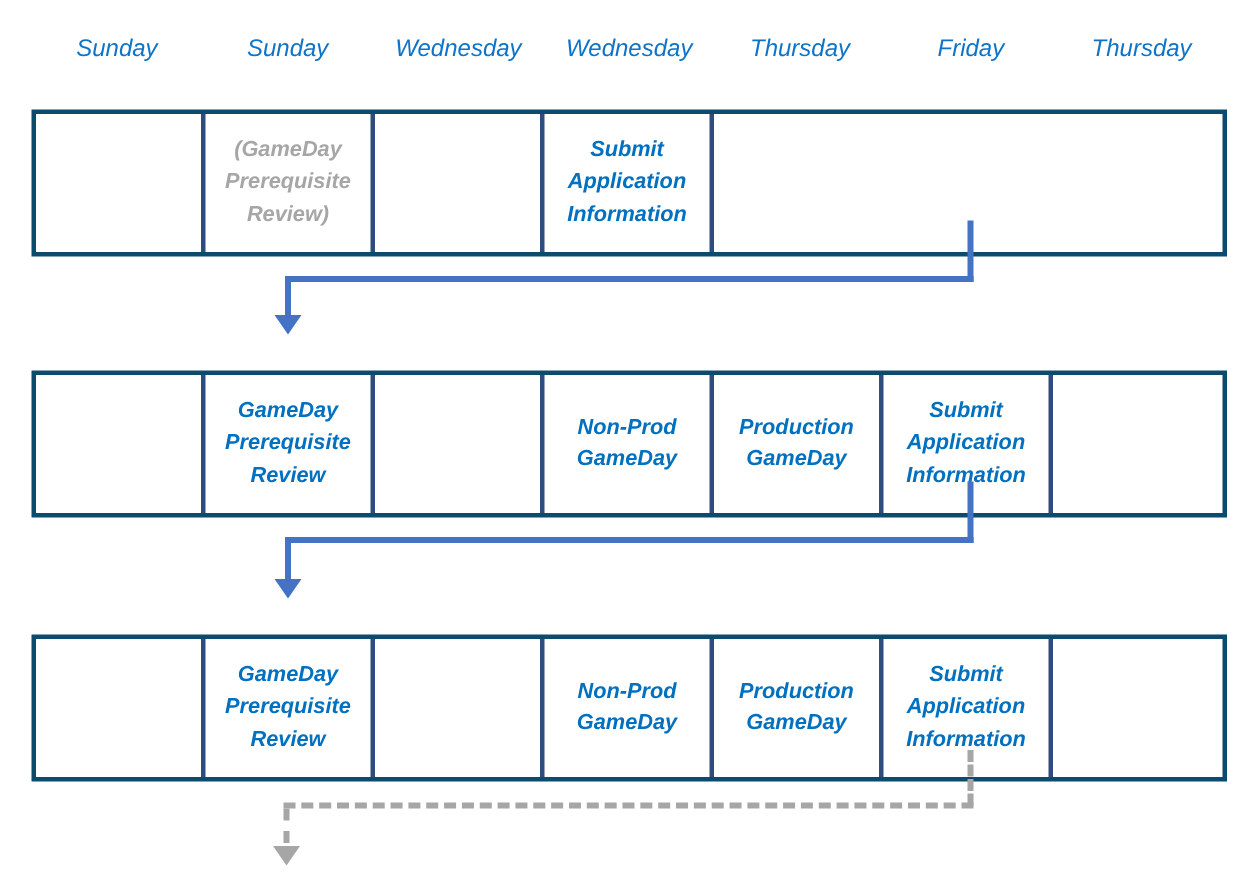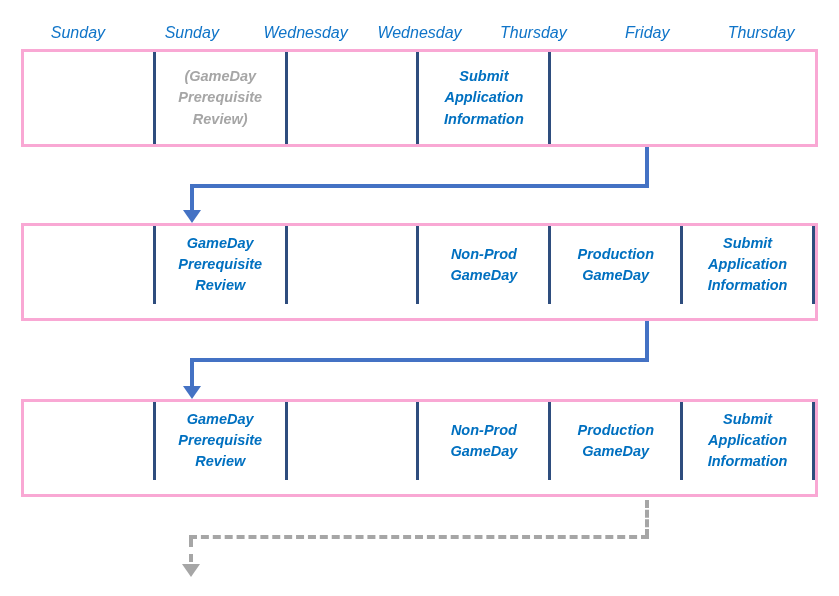--- a/index.html
+++ b/index.html
@@ -34,25 +34,26 @@
     font-size: 16px;
     color: #0f74c8;
   }
 
   
   .week-row {
     position: absolute;
     left: 21px;
     width: 797px;
     height: 98px;
-    border: 3px solid #f9a8d4;
+    border: 3px solid #0c4a6e;
     box-sizing: border-box;
     display: grid;
-    grid-template-columns: repeat(6, 1fr);
+    grid-template-columns: repeat(7, 1fr);
     background: #ffffff;
+    margin-top: 24px;
   }
   .week-row.w1 { top: 49px; }
   .week-row.w2 { top: 223px; }
   .week-row.w3 { top: 399px; }
 
   .day-cell {
     border-right: 3px solid #2e4d7e;
     display: flex;
     align-items: center;
     justify-content: center;

